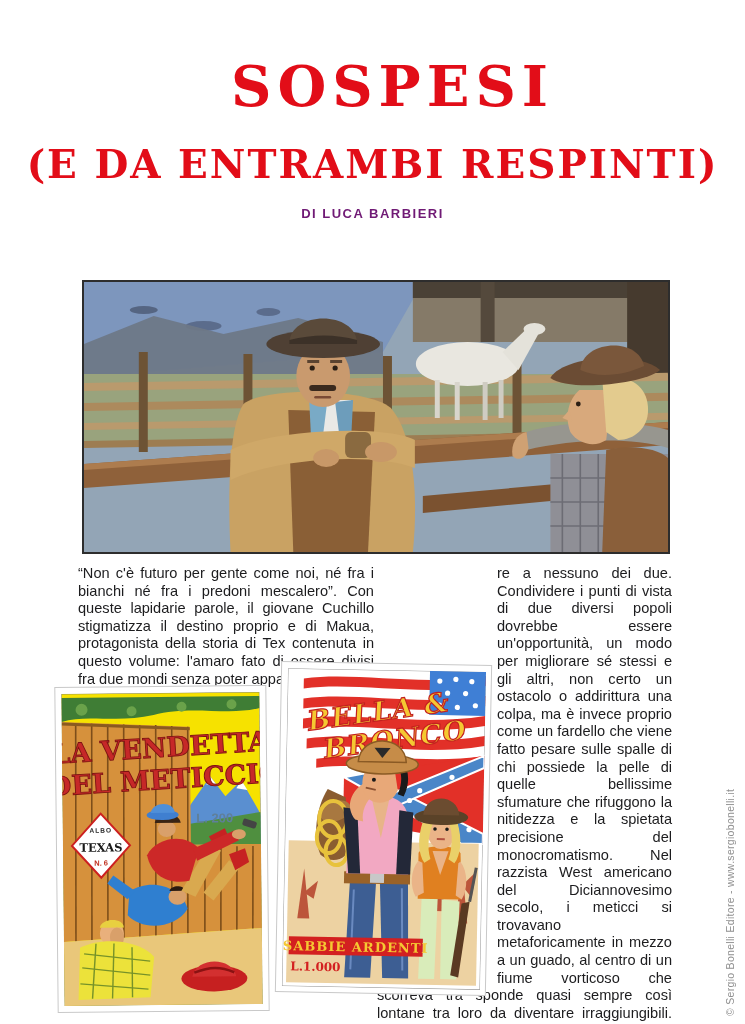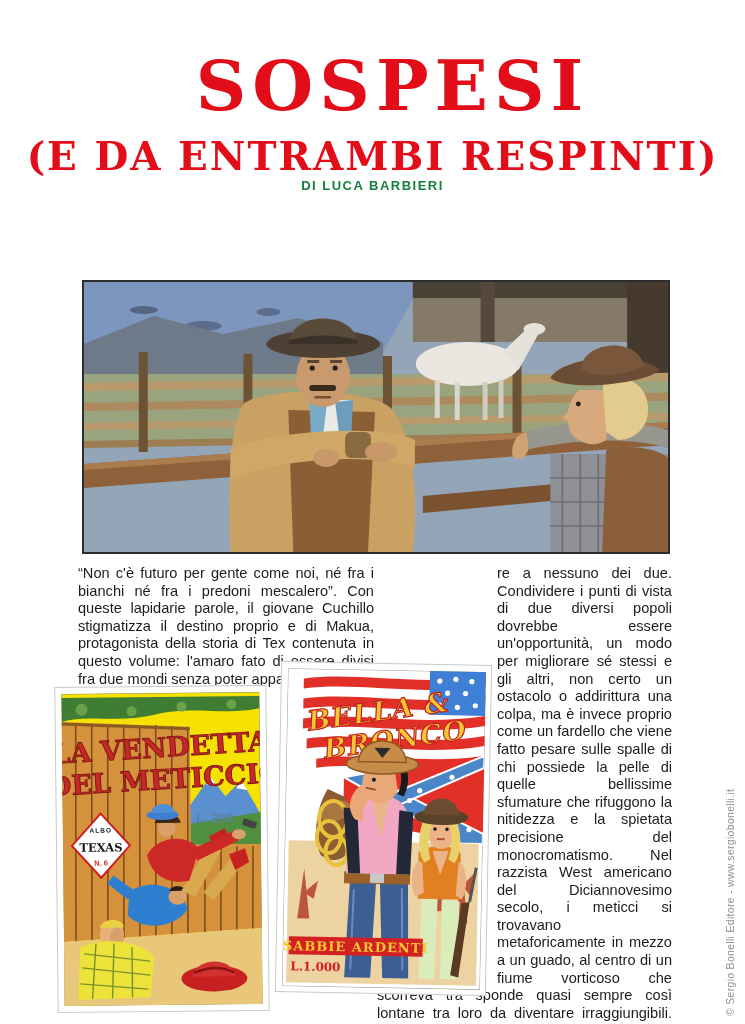--- a/index.html
+++ b/index.html
@@ -2,24 +2,24 @@
 <html><head>
 <meta charset="utf-8">
 <style>
   html,body{margin:0;padding:0;background:#ffffff;}
   .page{position:relative;width:745px;height:1024px;background:#ffffff;overflow:hidden;
         font-family:"Liberation Sans",sans-serif;}
 
   
   .headline{position:absolute;top:40px;left:0;width:745px;text-align:center;
             color:#e20d18;font-family:"DejaVu Serif",serif;font-weight:bold;}
-  .hl1{font-size:70px;line-height:92px;letter-spacing:6px;padding-left:40px;}
+  .hl1{font-size:56px;line-height:92px;letter-spacing:6px;padding-left:40px;}
   .hl2{font-size:52px;line-height:52px;letter-spacing:7px;margin-top:2px;}
-  .hl3{font-size:39px;line-height:44px;letter-spacing:2px;margin-top:2px;}
-  .byline{color:#15803d;font-family:"Liberation Sans",sans-serif;
+  .hl3{font-size:39px;line-height:44px;letter-spacing:2px;margin-top:10px;}
+  .byline{margin-top:20px;color:#701a75;font-family:"Liberation Sans",sans-serif;
           font-weight:bold;font-size:13px;letter-spacing:1.5px;}
 
   
   .photo{position:absolute;left:82px;top:280px;width:588px;height:274px;
          border:2px solid #2d2d2d;box-sizing:border-box;background:#8fa3b8;}
   .photo svg{display:block;width:100%;height:100%;}
 
   
   .col{position:absolute;top:565px;font-size:14.6px;line-height:17.6px;color:#1c1c1e;
        text-align:justify;}

